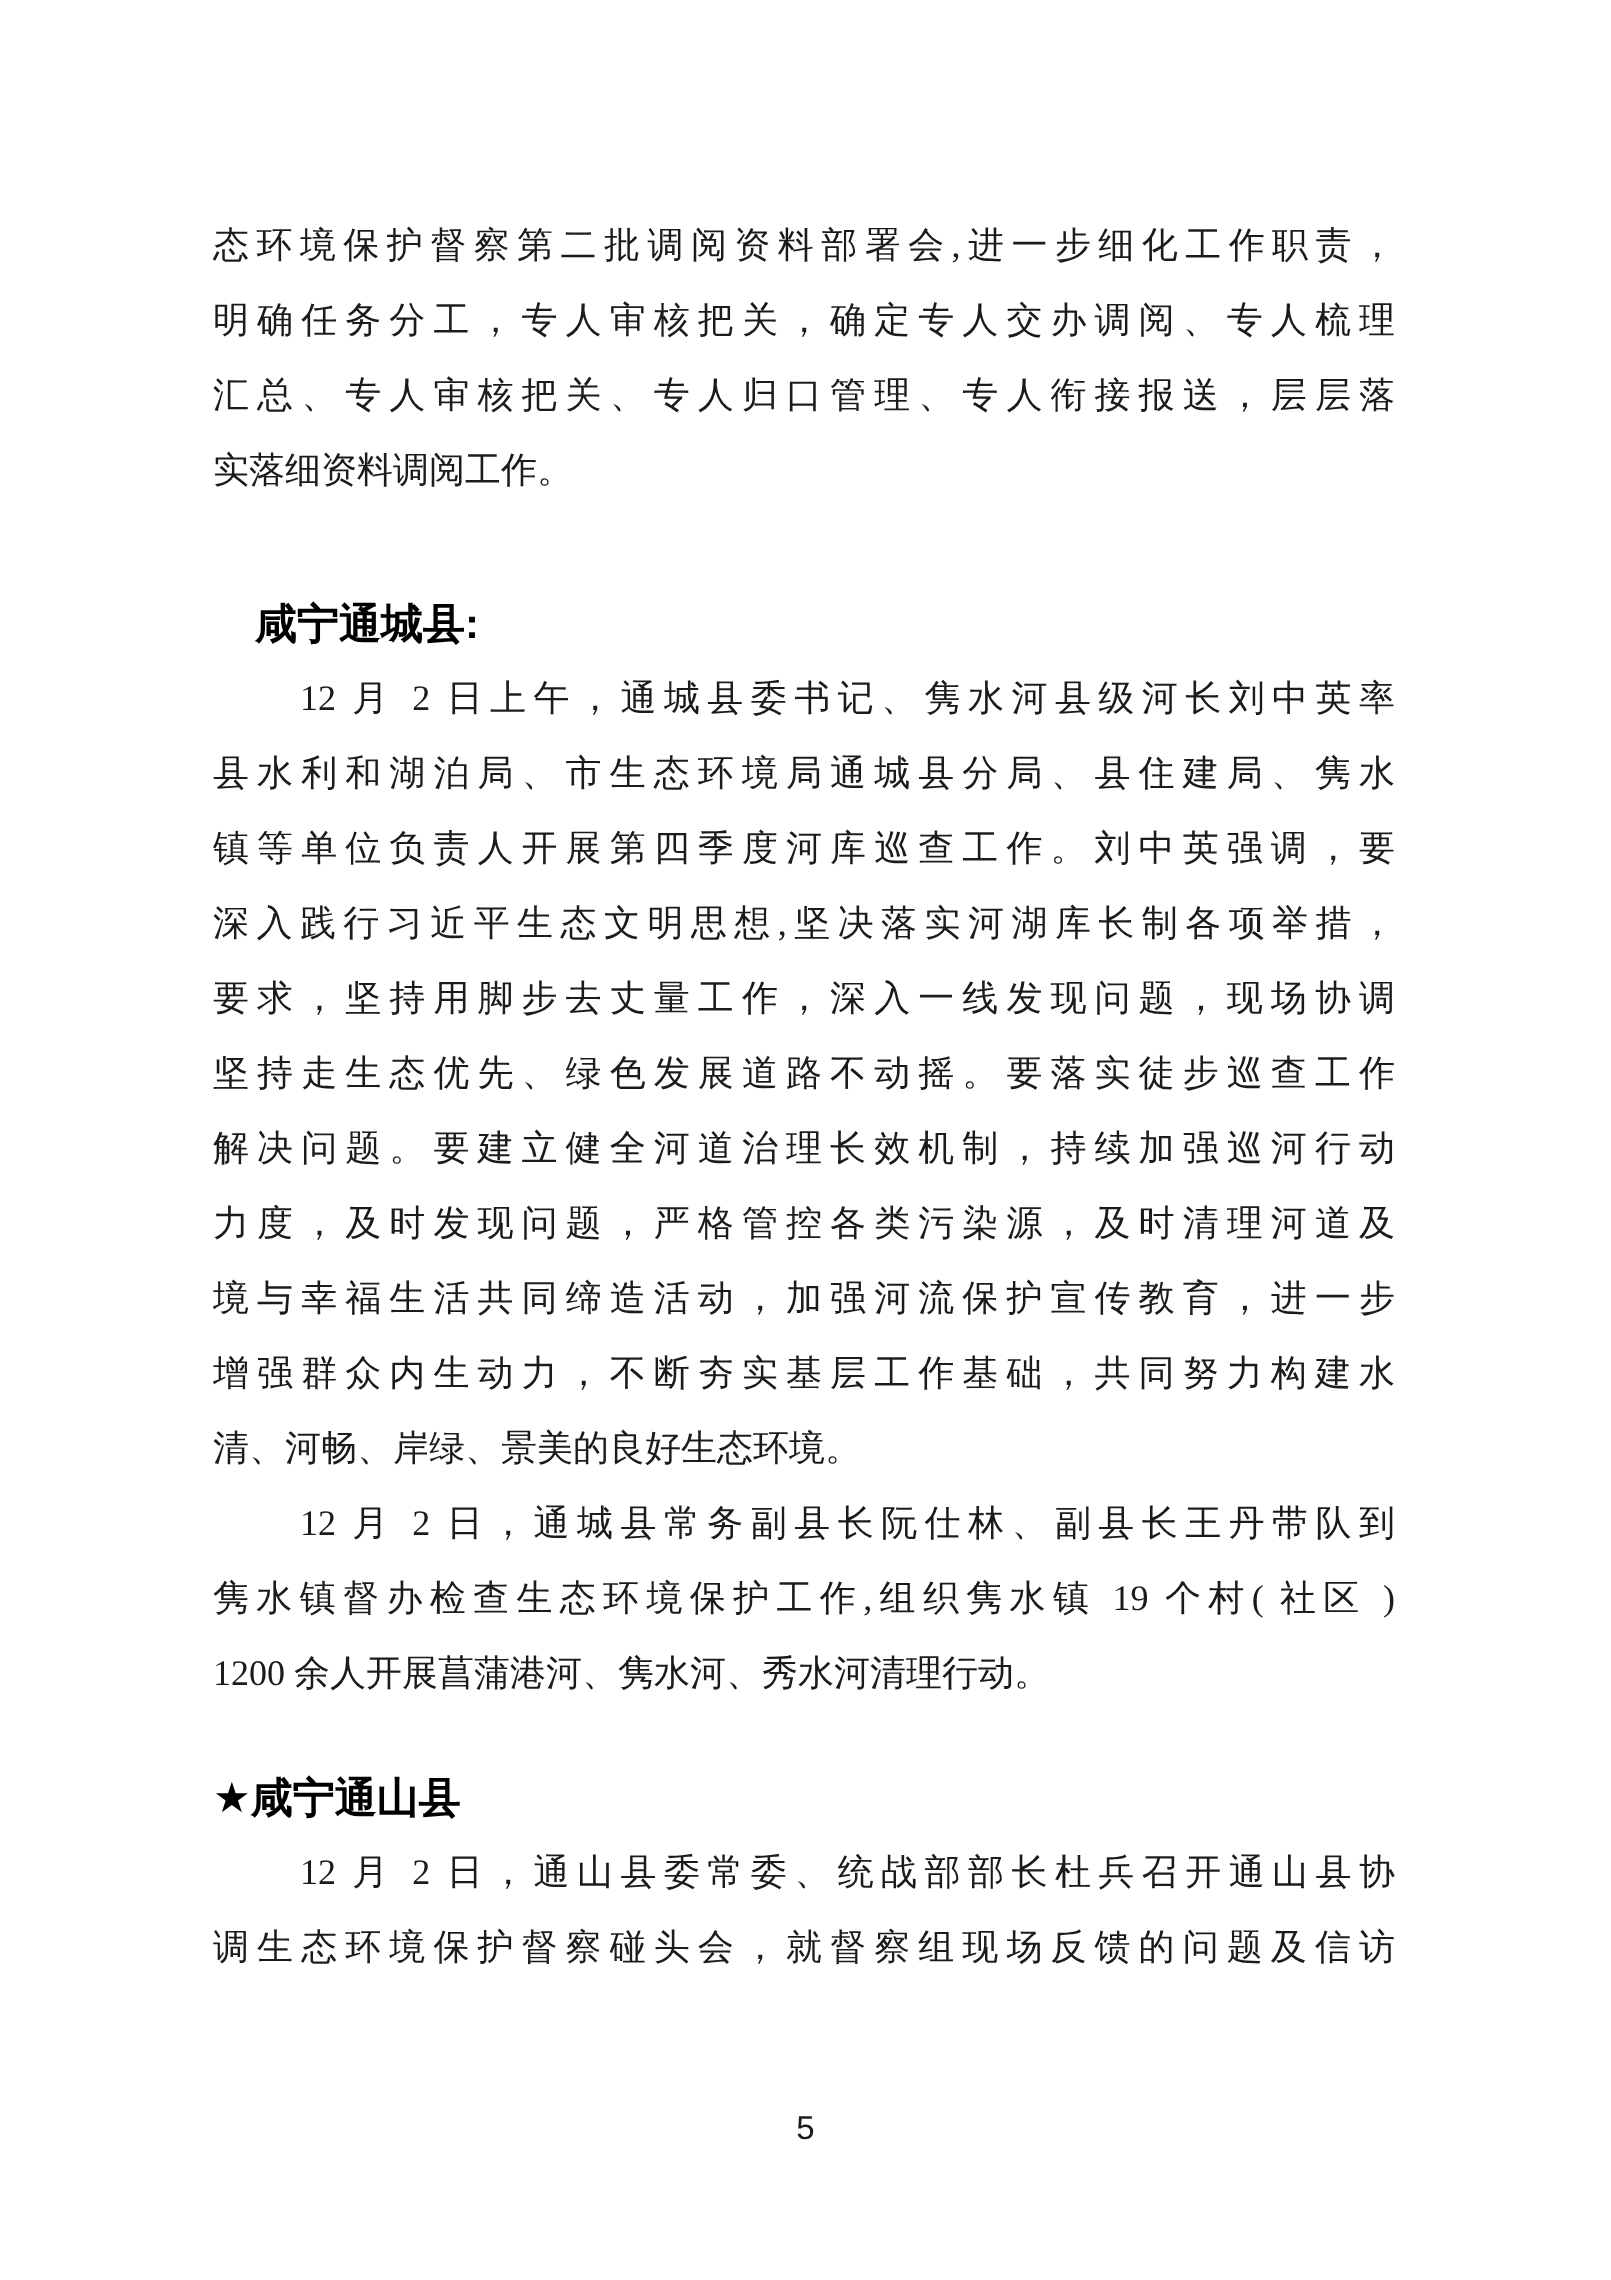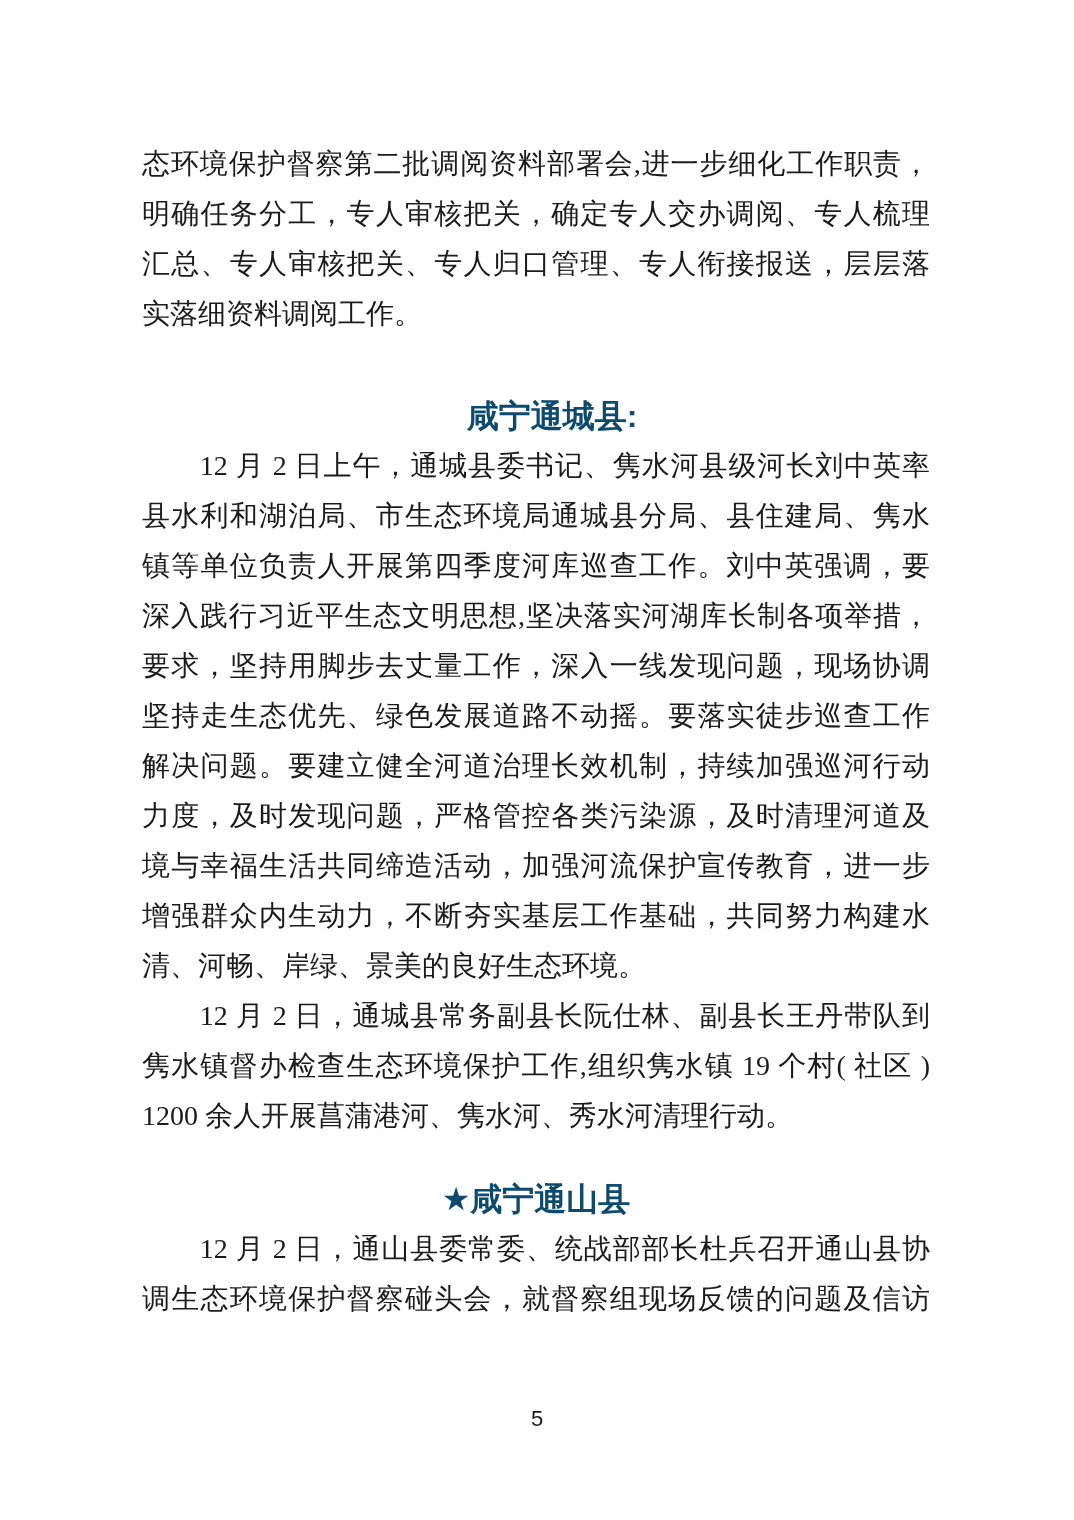--- a/index.html
+++ b/index.html
@@ -19,41 +19,41 @@
     position: absolute;
     left: 142px;
     top: 139px;
     width: 788px;
   }
   .para {
     margin: 0;
     padding: 0;
   }
   .line {
-    font-size: 28px;
+    font-size: 24px;
     line-height: 50px;
     height: 50px;
     text-align: justify;
     text-align-last: justify;
     text-justify: inter-character;
     white-space: normal;
     overflow: hidden;
   }
   .line.last {
     text-align: center;
     text-align-last: left;
   }
   .heading {
     font-family: "Liberation Sans", "DejaVu Sans", sans-serif;
     font-weight: 700;
-    font-size: 32px;
+    font-size: 28px;
     line-height: 50px;
     height: 50px;
-    text-align: center;
-    color: #0c4a6e;
+    text-align: left;
+    color: #000000;
   }
   .page-number {
     position: absolute;
     top: 1404px;
     left: 0;
     width: 1074px;
     text-align: center;
     font-size: 22px;
     line-height: 30px;
     font-family: "Liberation Sans", "DejaVu Sans", sans-serif;

